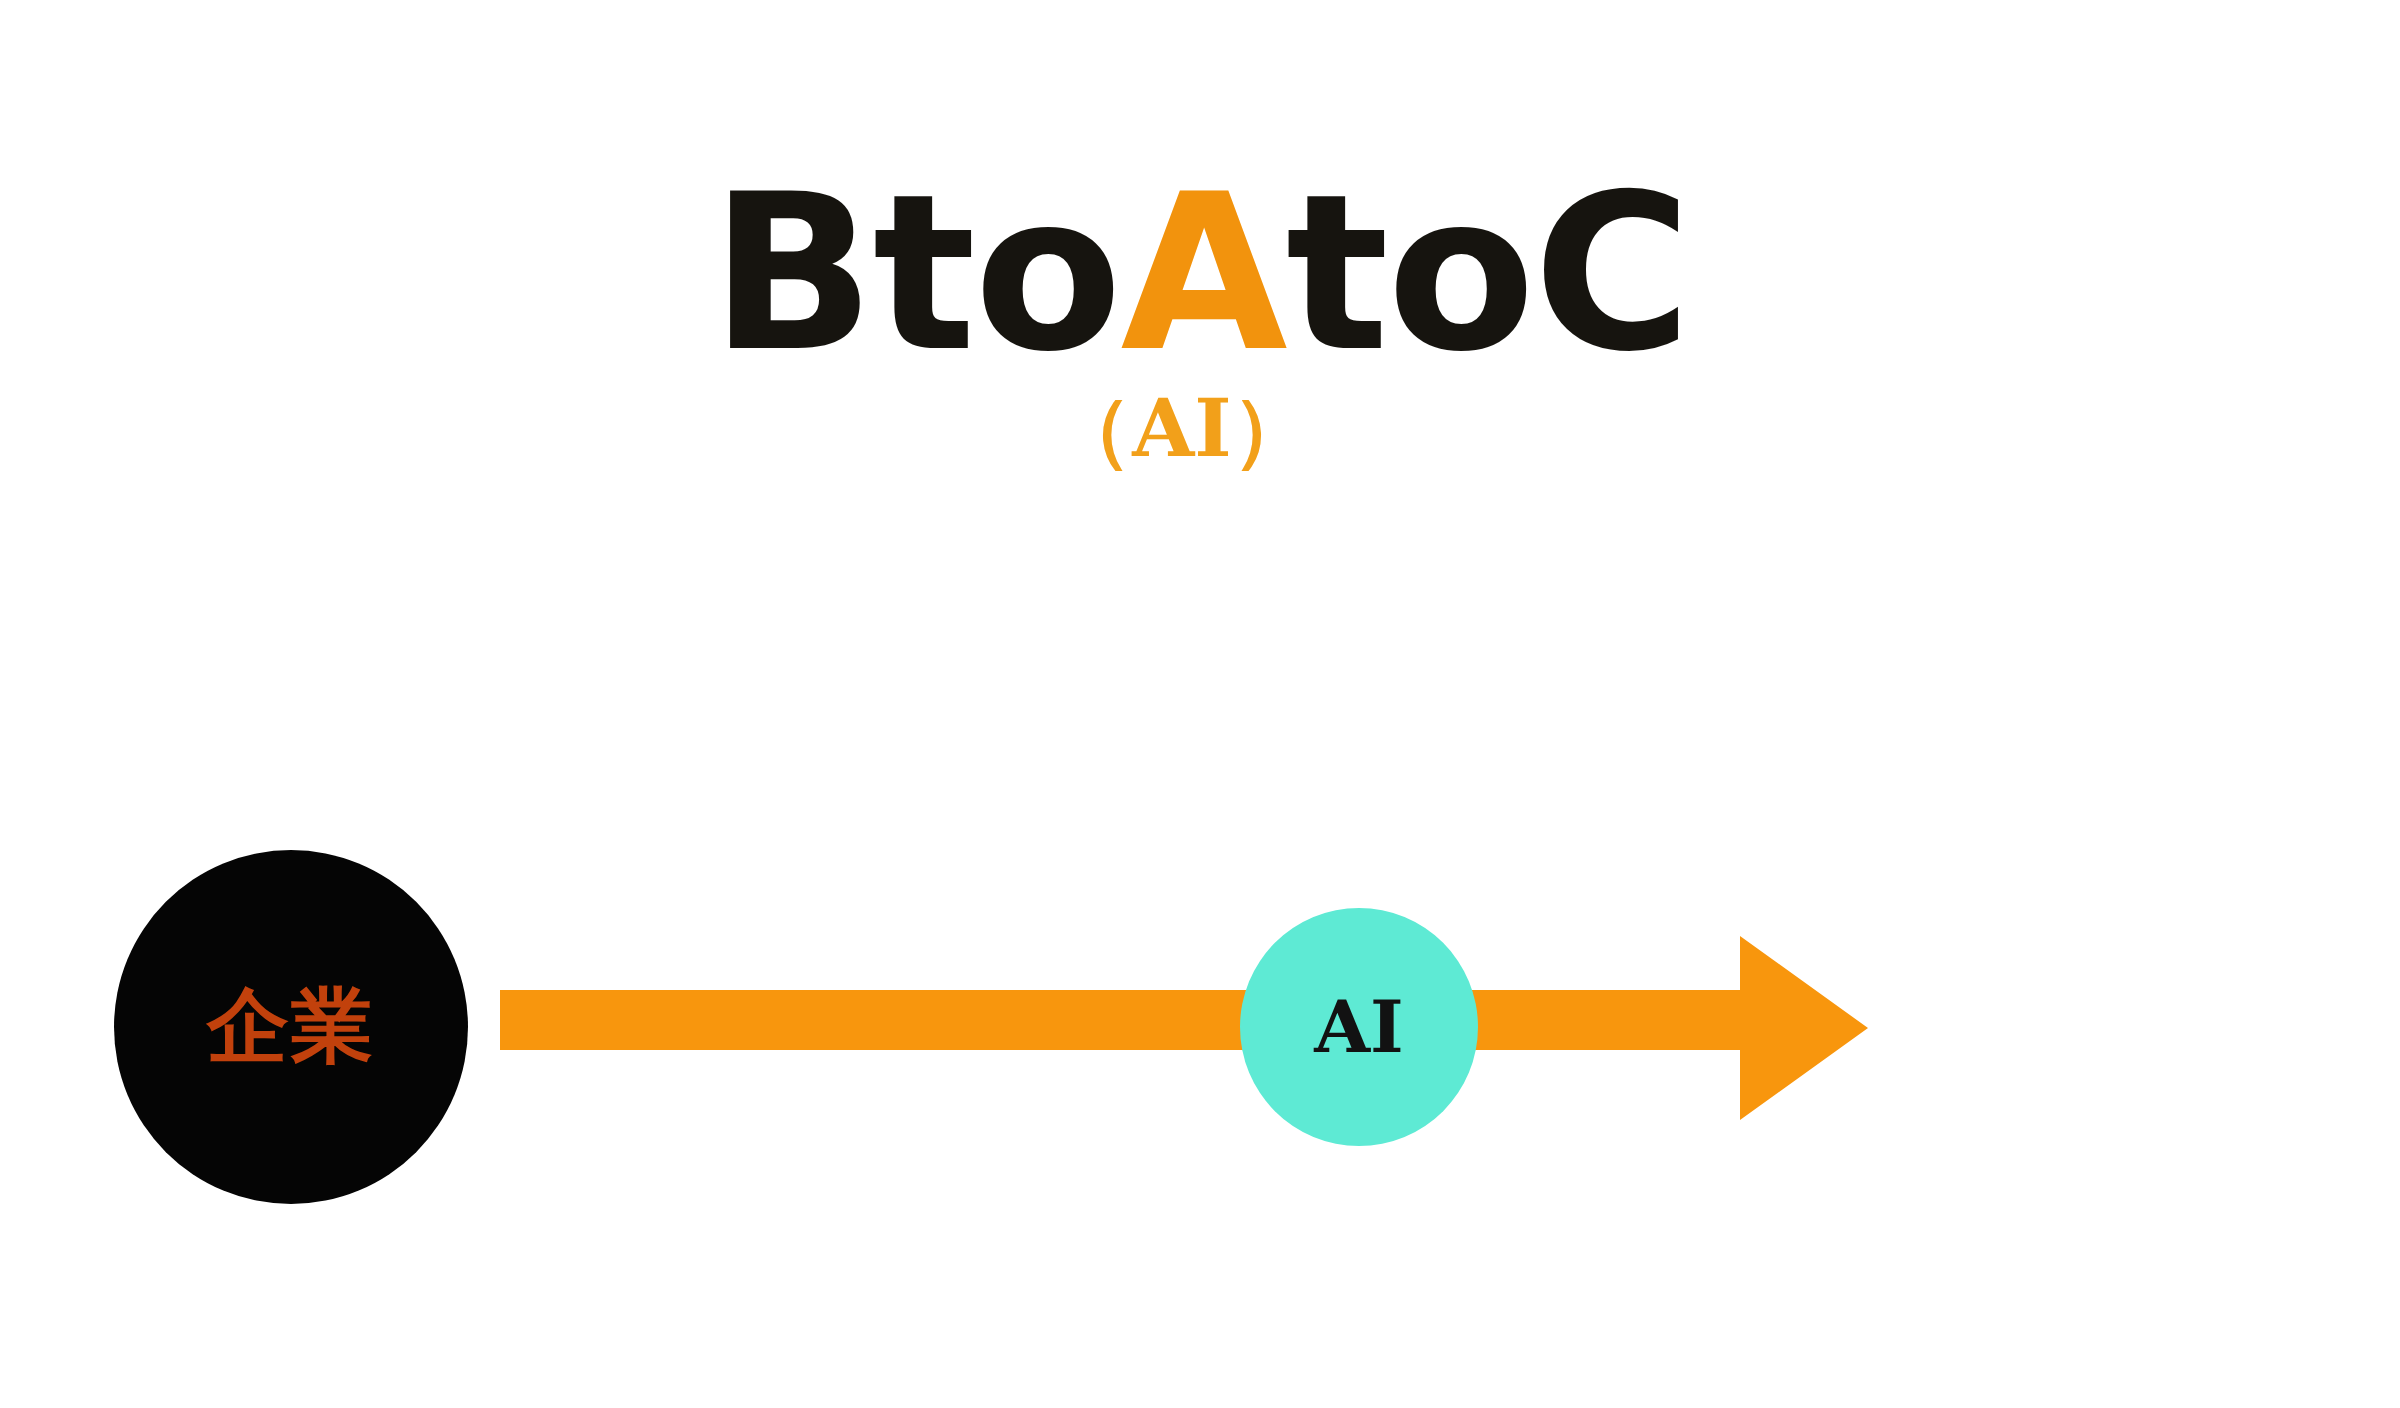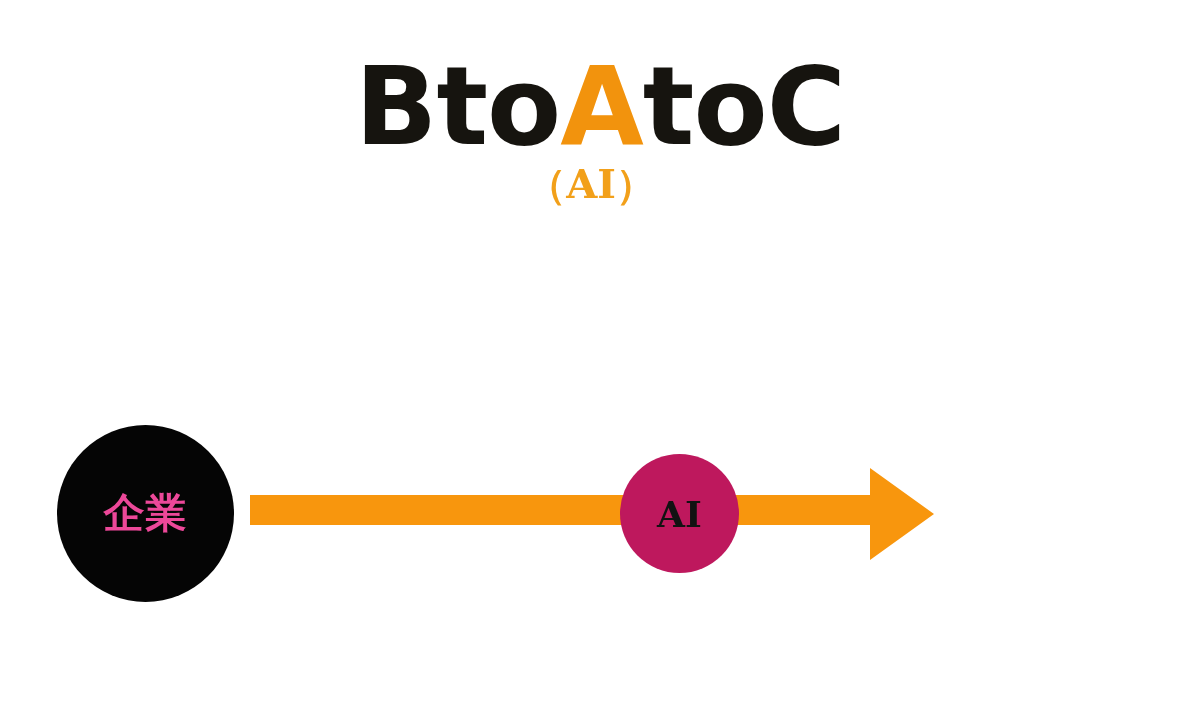--- a/index.html
+++ b/index.html
@@ -31,20 +31,21 @@
   }
   #title-main {
     font-family: "DejaVu Sans", sans-serif;
     font-size: 108px;
     font-weight: 700;
     letter-spacing: -1px;
     color: #16140f;
     white-space: nowrap;
     display: block;
     line-height: 1.02;
+    margin-top: 31px;
   }
   #title-main .accent {
     color: #F2930D;
   }
   #title-sub {
     display: block;
     margin-top: 2px;
     margin-left: -18px;
     font-family: "DejaVu Serif", serif;
     font-size: 40px;
@@ -73,34 +74,34 @@
   }
 
   #node-company {
     left: 57px;
     top: 425px;
     width: 177px;
     height: 177px;
     background: #050505;
   }
   #node-company .node-label {
-    color: #ec4899;
+    color: #c2410c;
     font-family: "DejaVu Sans", sans-serif;
     font-size: 41px;
     font-weight: 700;
     letter-spacing: 1px;
     white-space: nowrap;
   }
 
   #node-ai {
     left: 620px;
     top: 454px;
     width: 119px;
     height: 119px;
-    background: #be185d;
+    background: #5eead4;
     z-index: 5;
   }
   #node-ai .node-label {
     color: #121212;
     font-family: "DejaVu Serif", serif;
     font-size: 36px;
     font-weight: 700;
     letter-spacing: 0px;
   }
 

